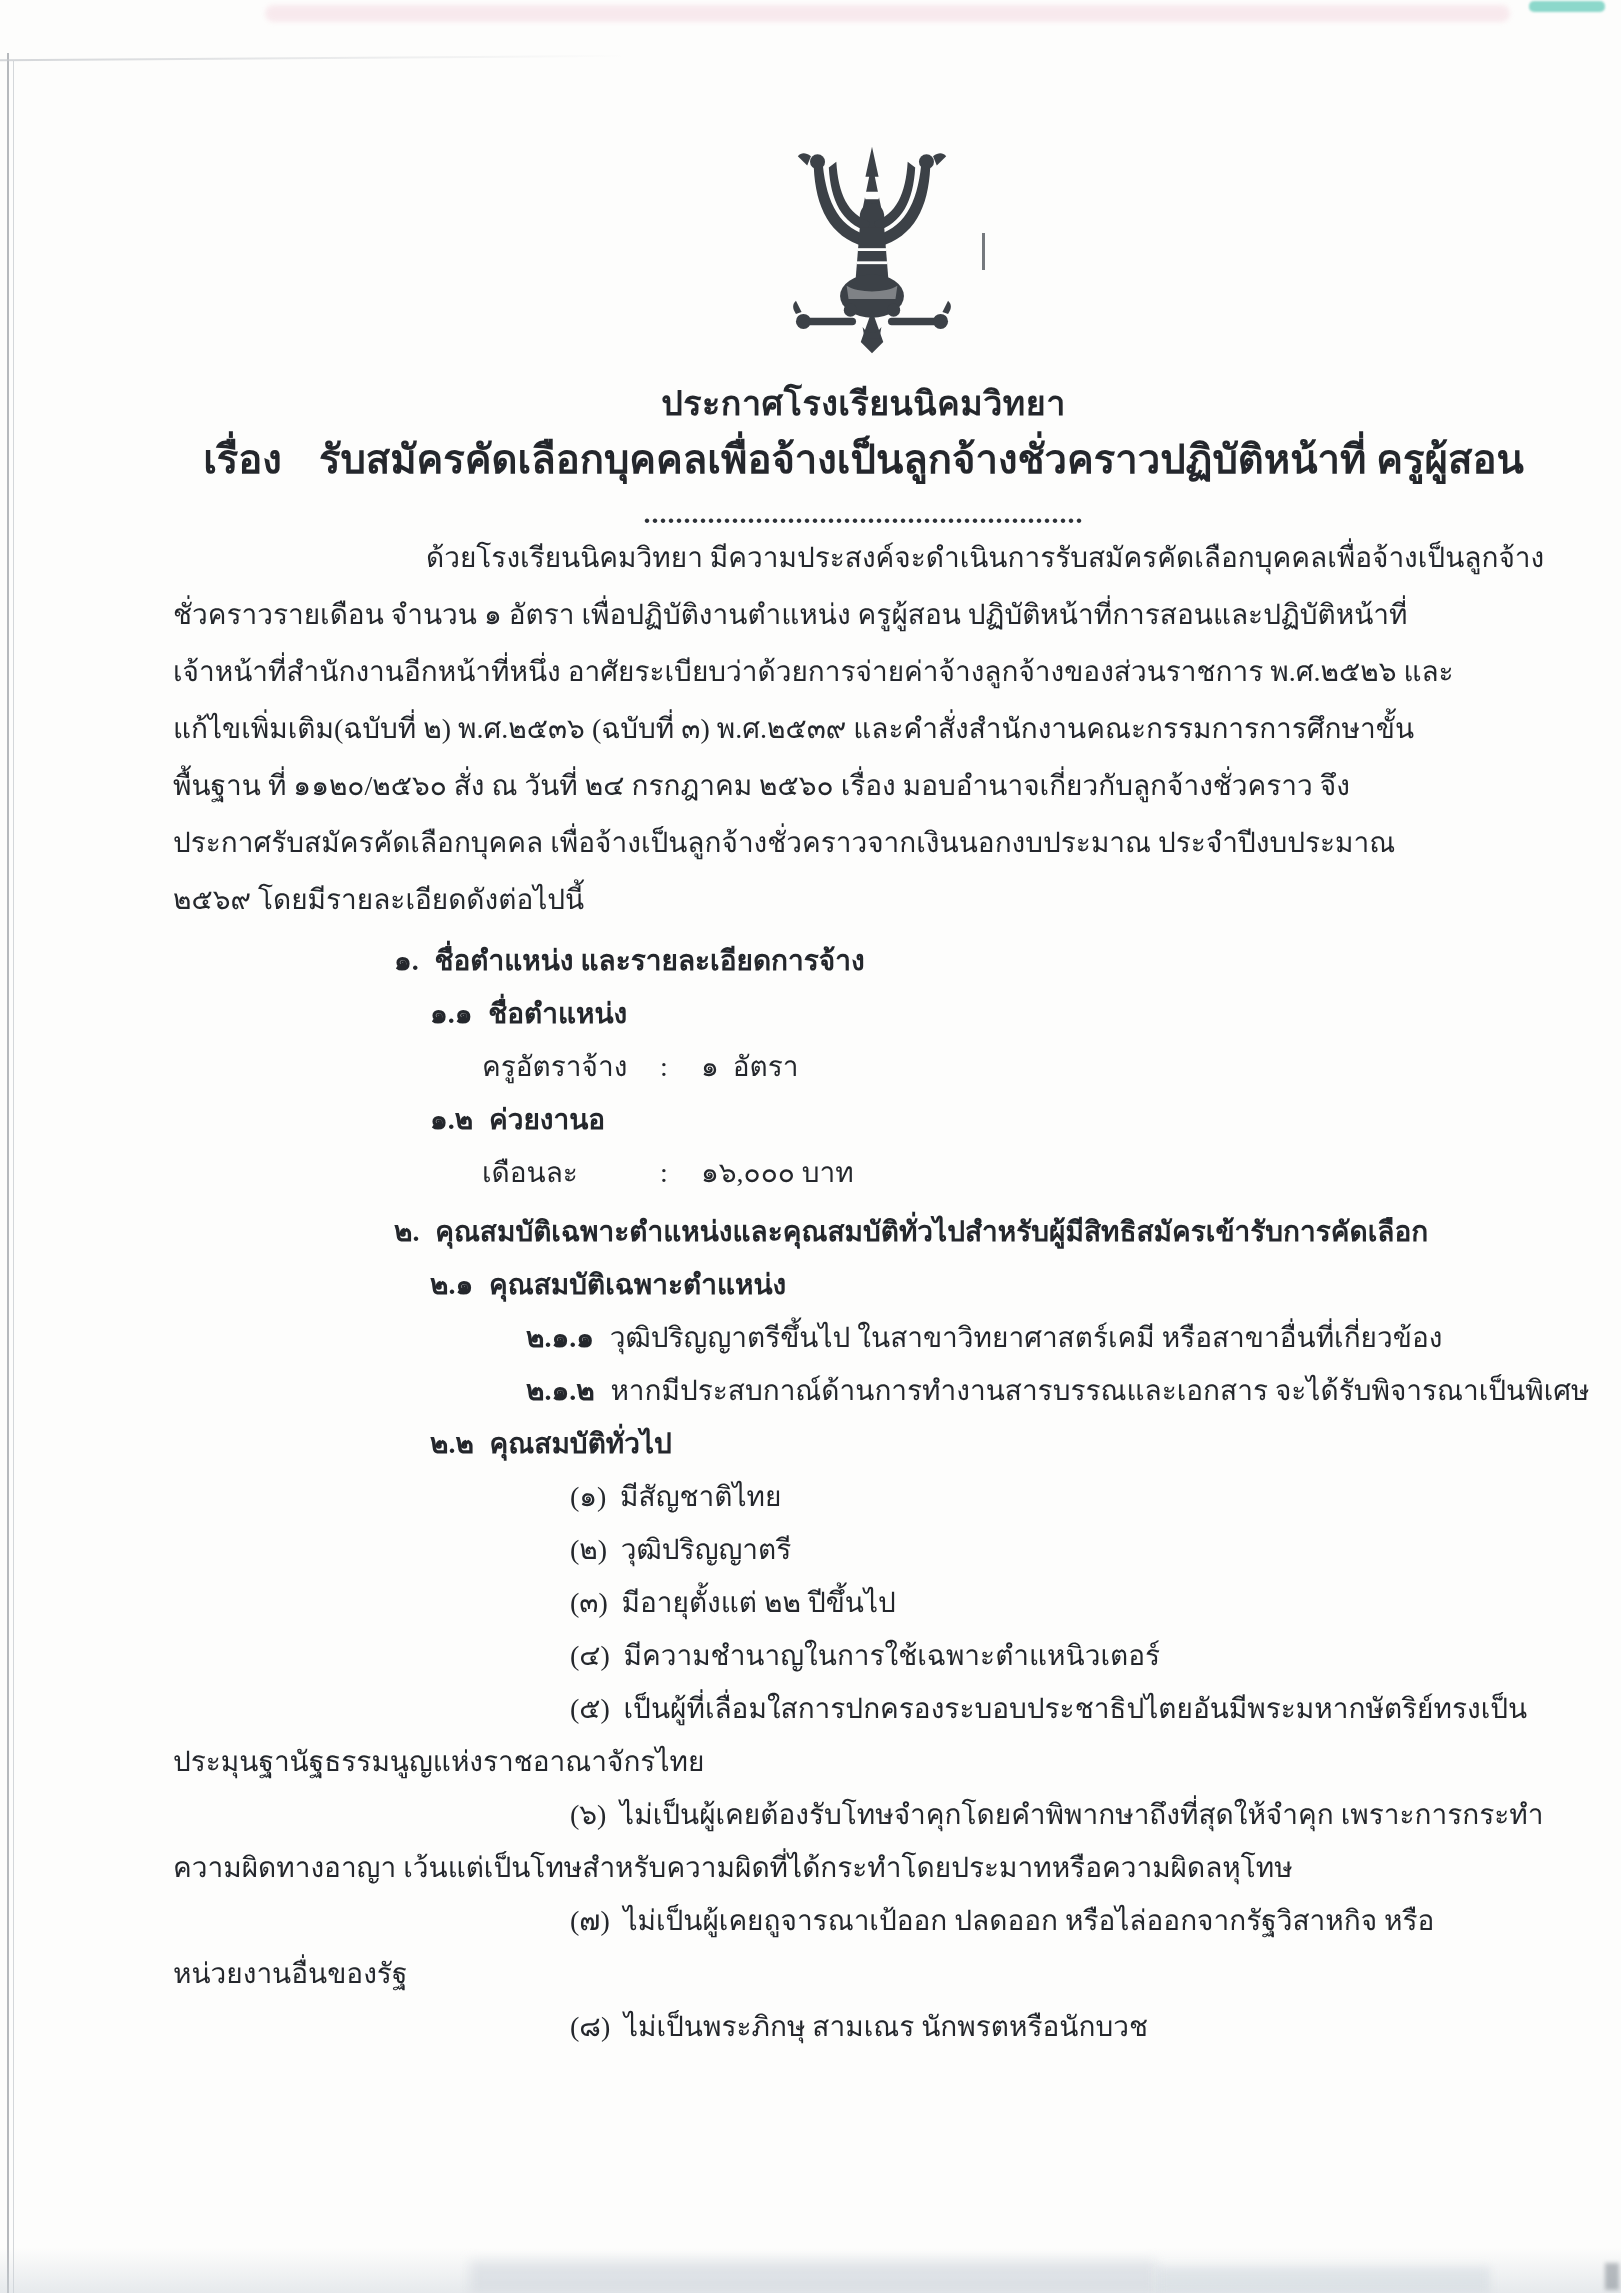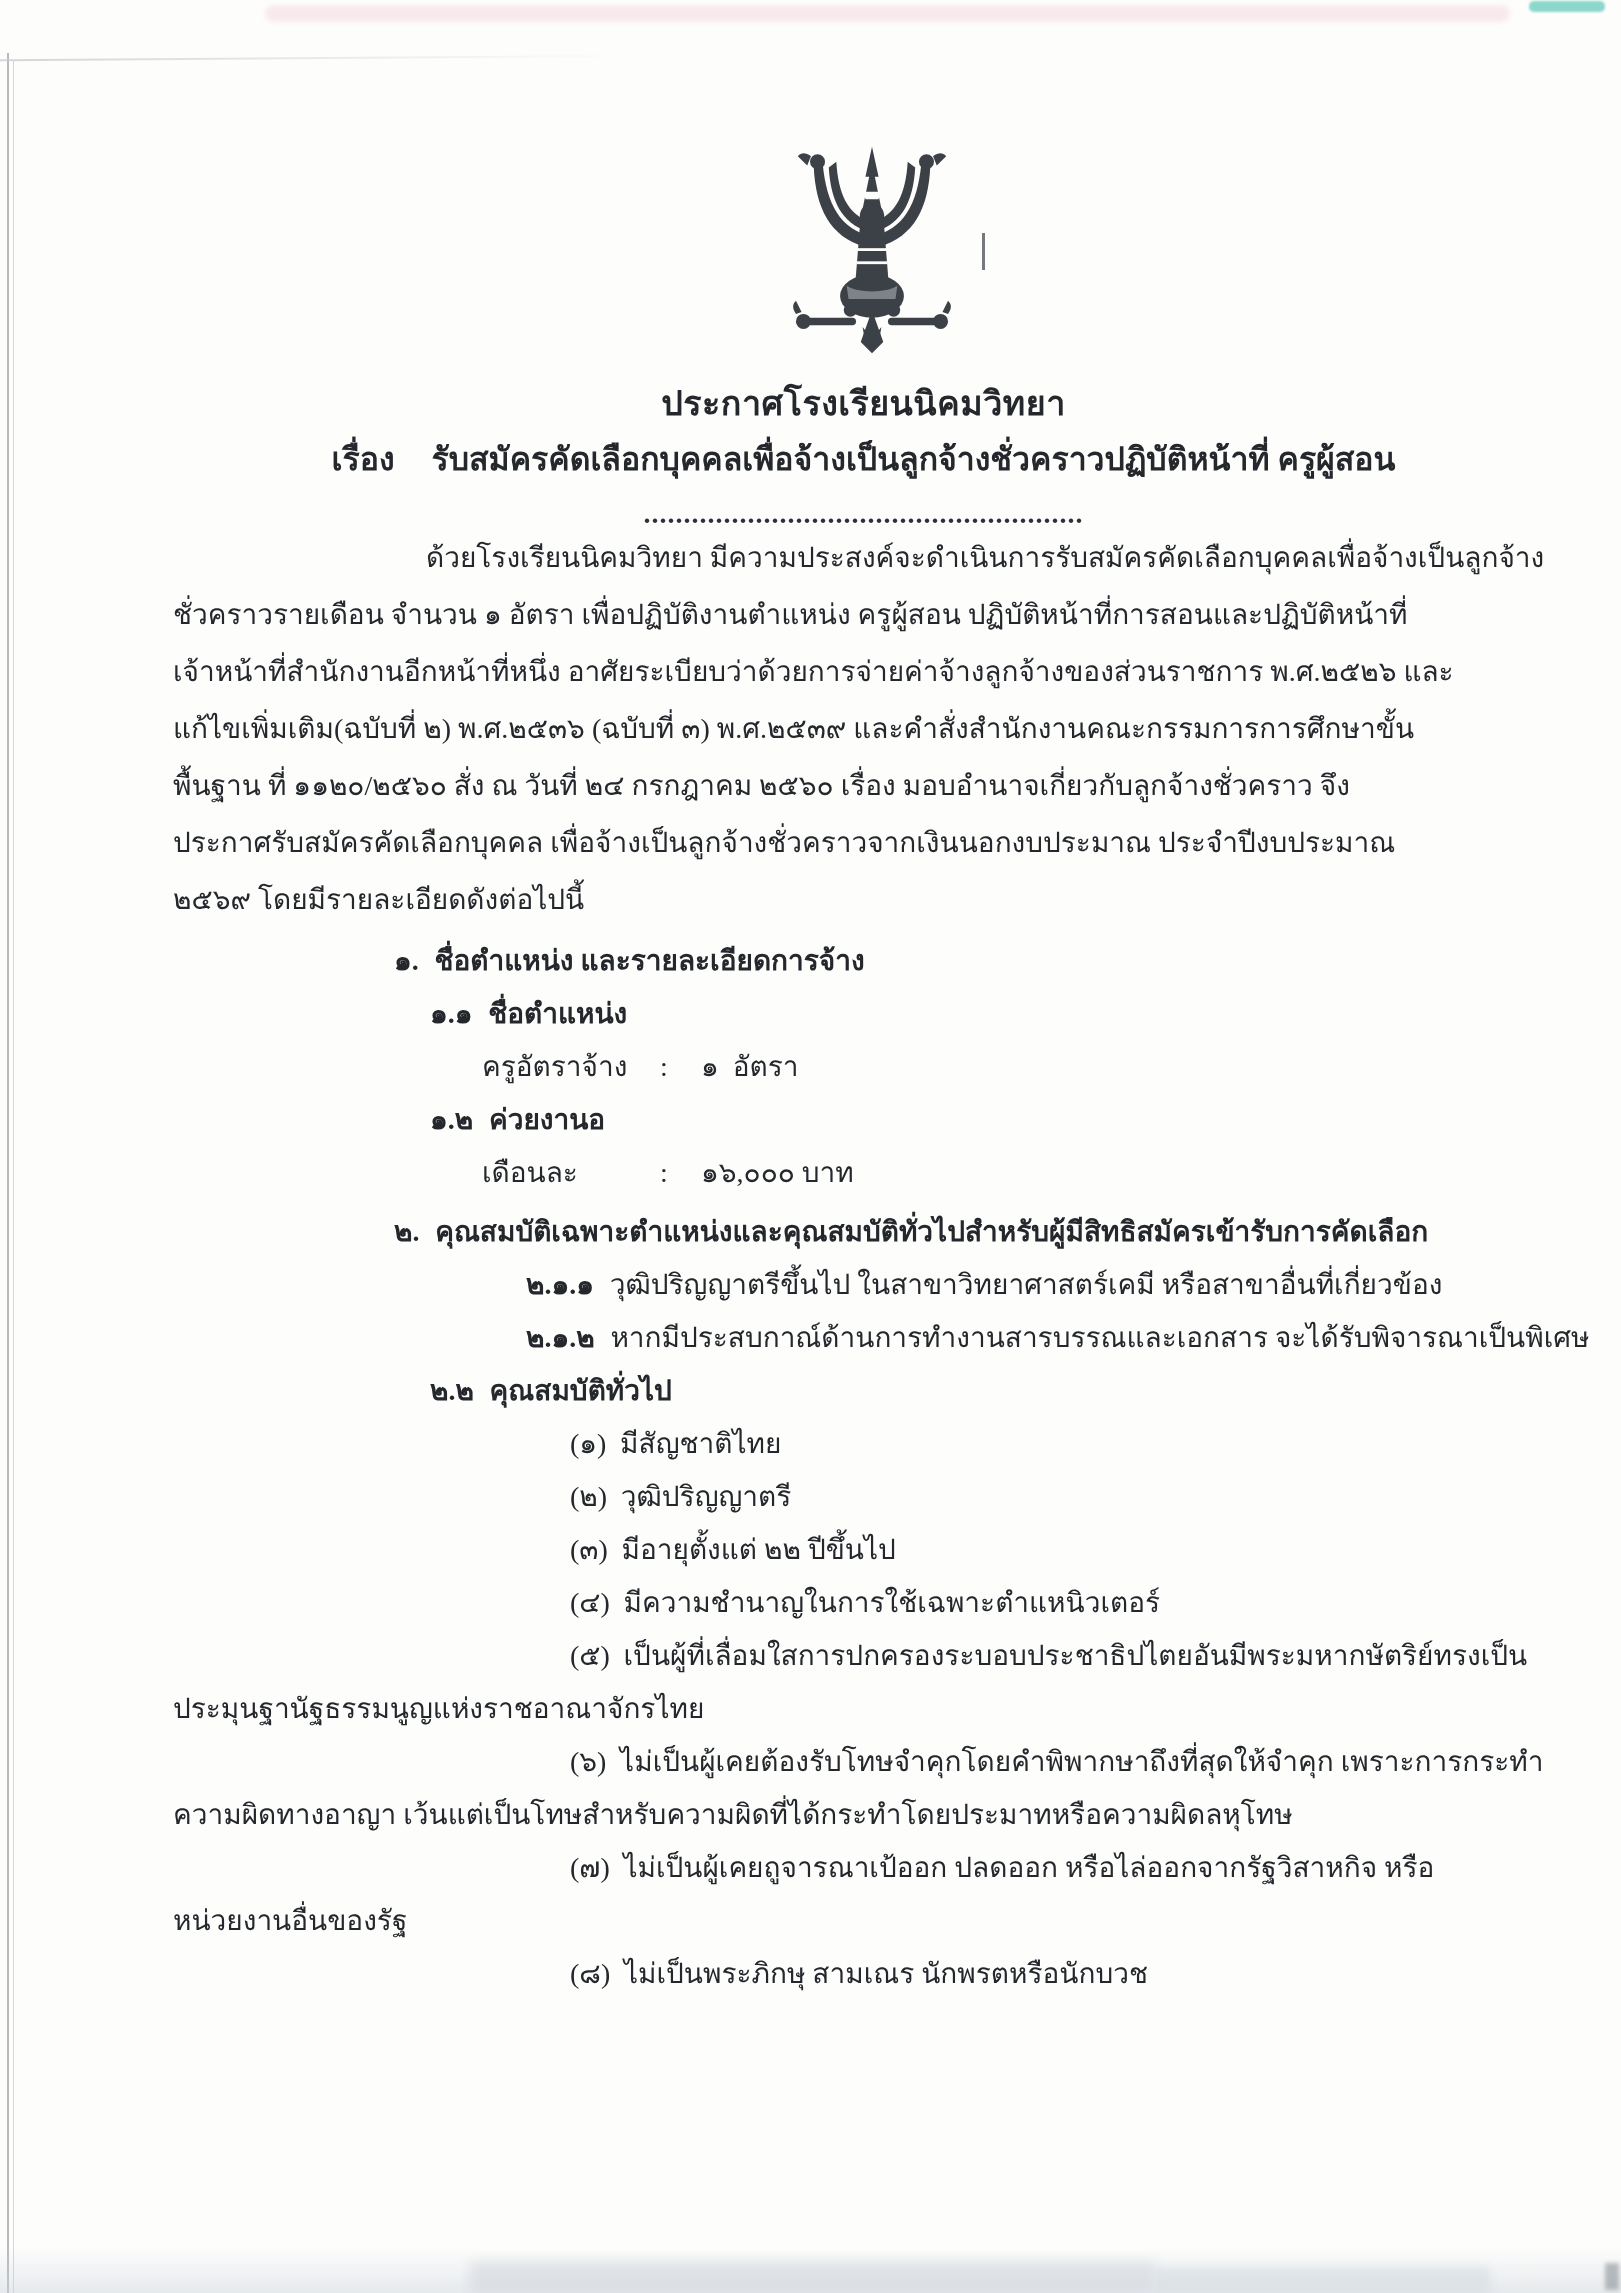--- a/index.html
+++ b/index.html
@@ -21,21 +21,21 @@
     background:linear-gradient(to top,rgba(206,213,220,.5),rgba(206,213,220,0));}
   .bleed-blob1{position:absolute;bottom:0;left:470px;width:686px;height:33px;background:rgba(205,212,219,.5);filter:blur(5.9px);}
   .bleed-blob2{position:absolute;bottom:0;left:1157px;width:333px;height:27.4px;background:rgba(205,212,219,.45);filter:blur(4.9px);}
   .corner-br{position:absolute;bottom:3.9px;right:2px;width:13.7px;height:27.4px;background:rgba(120,128,136,.5);filter:blur(2px);}
   .stray-mark{position:absolute;top:233px;left:982px;width:2.9px;height:37px;background:#53585e;opacity:.8;}
   
   .emblem{position:absolute;left:772px;top:143px;width:200px;height:216px;}
   
   .header{position:absolute;top:378px;left:143px;width:1441px;text-align:center;}
   .title{font-size:34px;font-weight:bold;line-height:51px;letter-spacing:0.5px;}
-  .subject{font-size:32px;font-weight:bold;line-height:53px;margin-top:3.9px;}
+  .subject{font-size:40px;font-weight:bold;line-height:53px;margin-top:3.9px;}
   .subject .lab{margin-right:37px;}
   .dots{font-size:28px;font-weight:bold;letter-spacing:1px;line-height:39px;margin-top:7.8px;color:#2e3238;}
   
   .content{position:absolute;top:529px;left:173px;width:1313px;font-size:28px;}
   .p-line{line-height:57px;white-space:nowrap;}
   .ind-first{padding-left:253px;}
   .l{line-height:53px;white-space:nowrap;}
   .li1{padding-left:221px;font-weight:bold;}
   .li2{padding-left:257px;font-weight:bold;}
   .li3{padding-left:309px;}
@@ -138,20 +138,23 @@
     <div class="l li2">
       <span class="n">๑.๒</span><span>ค่วยงานอ</span>
     </div>
     <div class="l li3">
       <span class="lbl">เดือนละ</span><span class="col">:</span><span class="val">๑๖,๐๐๐ บาท</span>
     </div>
 
     <div class="l li1 gap-top">
       <span class="n">๒.</span><span>คุณสมบัติเฉพาะตำแหน่งและคุณสมบัติทั่วไปสำหรับผู้มีสิทธิสมัครเข้ารับการคัดเลือก</span>
     </div>
+    <div class="l li2">
+      <span class="n">๒.๑</span><span>คุณสมบัติเฉพาะตำแหน่ง</span>
+    </div>
     <div class="l li4">
       <span class="n">๒.๑.๑</span><span>วุฒิปริญญาตรีขึ้นไป ในสาขาวิทยาศาสตร์เคมี หรือสาขาอื่นที่เกี่ยวข้อง</span>
     </div>
     <div class="l li4">
       <span class="n">๒.๑.๒</span><span>หากมีประสบกาณ์ด้านการทำงานสารบรรณและเอกสาร จะได้รับพิจารณาเป็นพิเศษ</span>
     </div>
     <div class="l li2">
       <span class="n">๒.๒</span><span>คุณสมบัติทั่วไป</span>
     </div>
 

